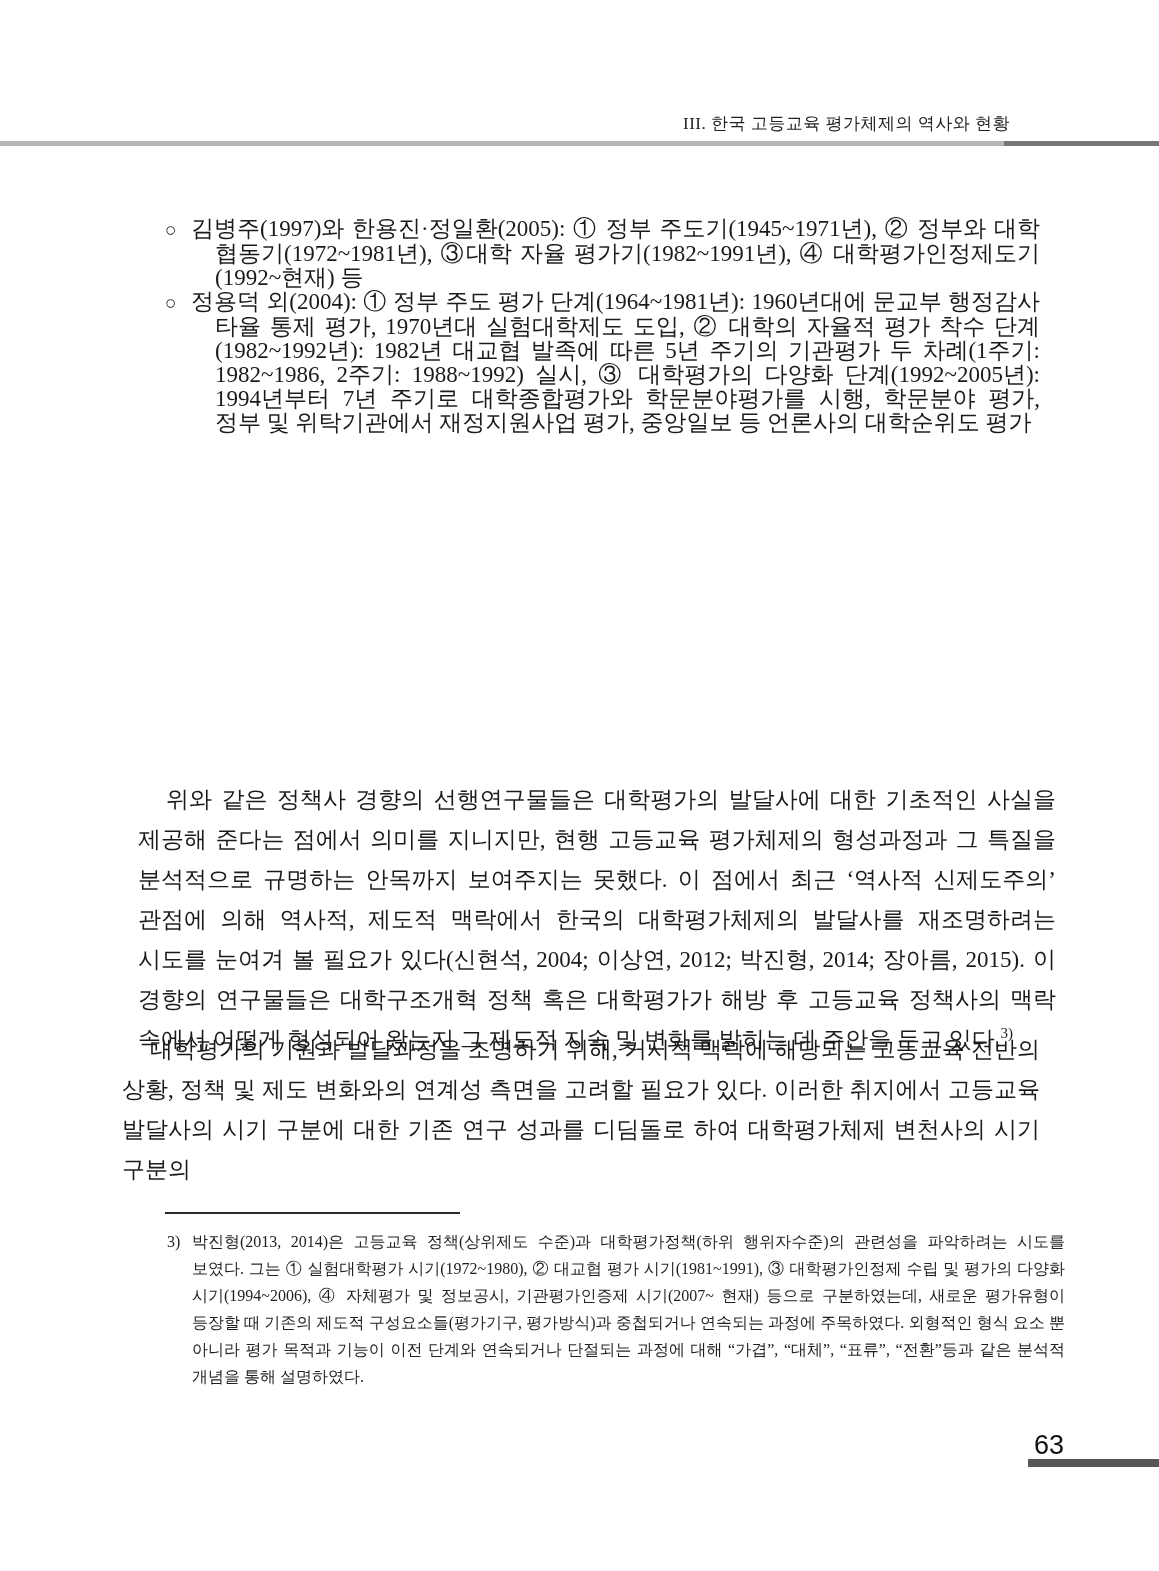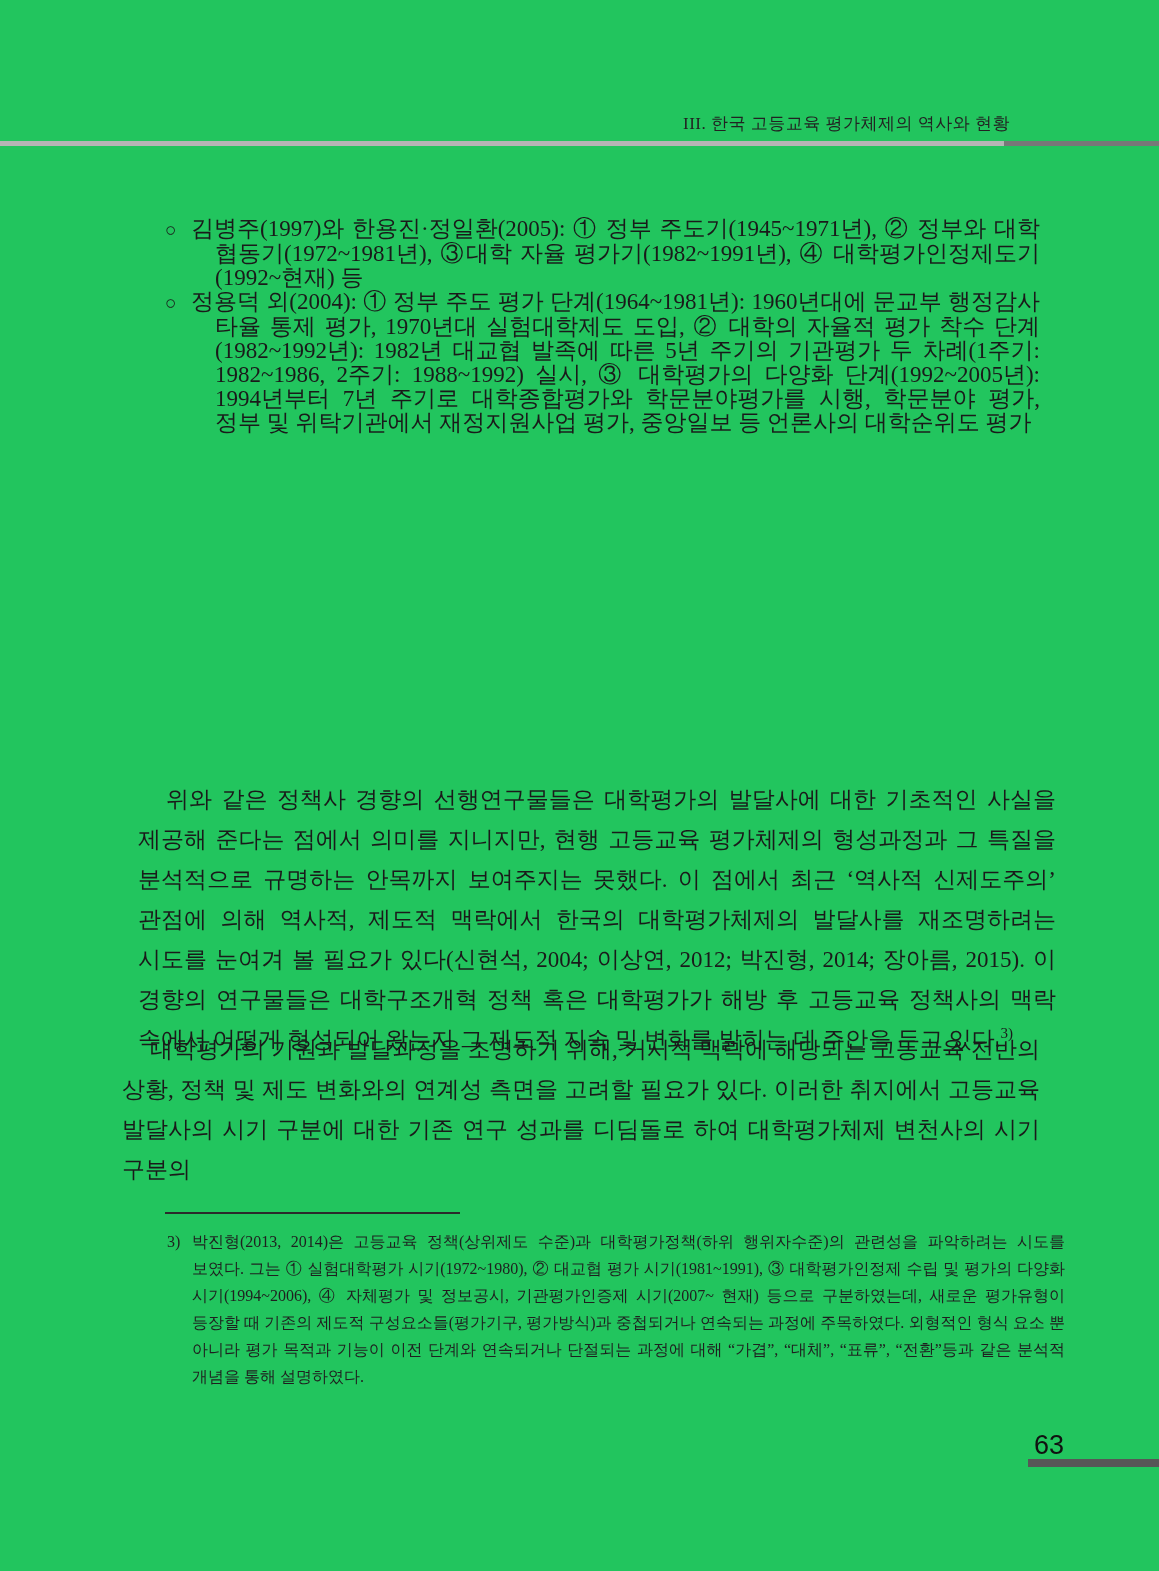--- a/index.html
+++ b/index.html
@@ -1,21 +1,21 @@
 <!DOCTYPE html>
 <html><head>
 <meta charset="utf-8">
 <style>
   html, body { margin: 0; padding: 0; background: #e8e8e8; }
   .page {
     position: relative;
     width: 1159px;
     height: 1571px;
     margin: 0 auto;
-    background: #22c55e;
+    background: #ffffff;
     font-family: "Liberation Serif", "DejaVu Serif", serif;
     color: #1a1a1a;
     overflow: hidden;
   }
   .header-title {
     position: absolute;
     top: 112px;
     right: 149px;
     font-size: 17px;
     letter-spacing: 0.5px;

